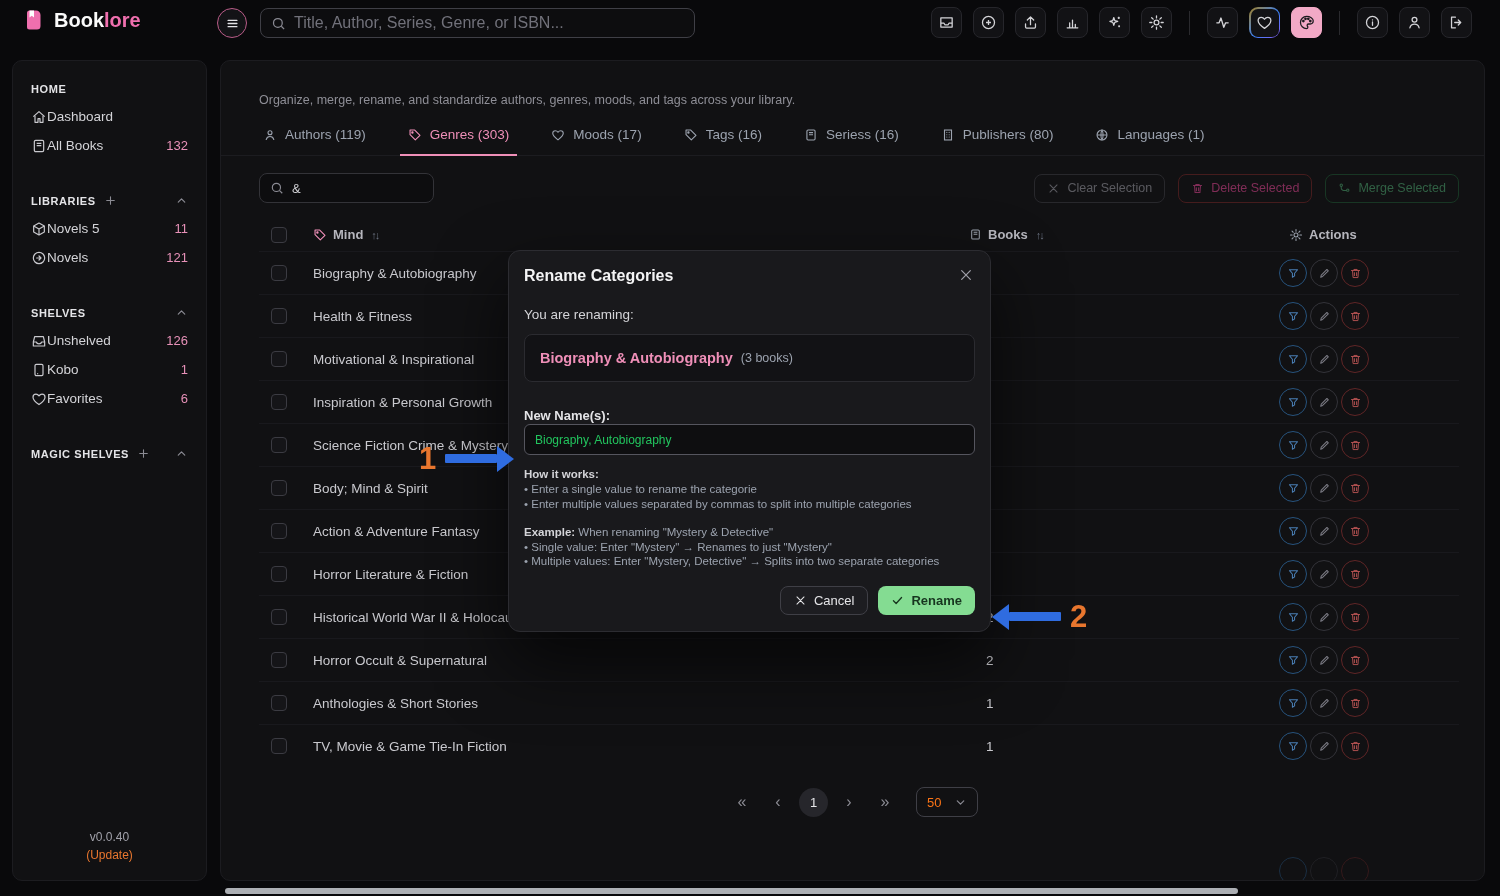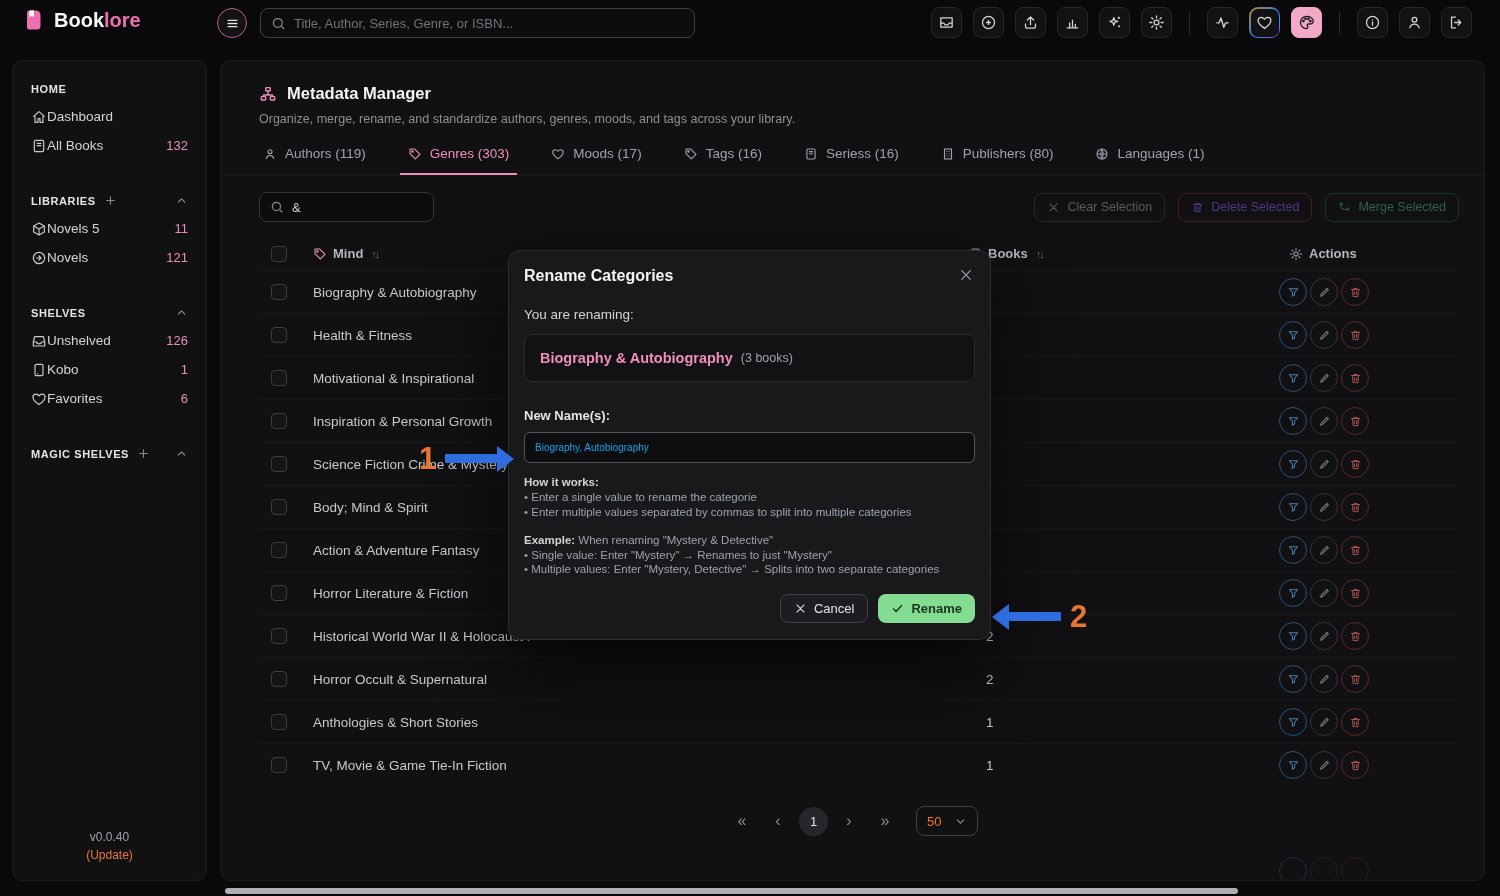--- a/index.html
+++ b/index.html
@@ -5,21 +5,21 @@
 *{margin:0;padding:0;box-sizing:border-box}
 html,body{width:1500px;height:896px}
 body{background:#09090b;font-family:"Liberation Sans","DejaVu Sans",sans-serif;position:relative;overflow:hidden;color:#d4d4d8}
 svg{display:block}
 
 .topbar{position:absolute;left:0;top:0;width:1500px;height:46px;background:#09090b}
 .brand{position:absolute;left:22px;top:8px;display:flex;align-items:center;gap:8px;font-size:20px;font-weight:bold}
 .brand .p1{color:#fafafa}.brand .p2{color:#ef6fae}
 .hamburger{position:absolute;left:217px;top:8px;width:30px;height:30px;border-radius:50%;border:1.5px solid #b95c88;background:#131316;display:flex;align-items:center;justify-content:center;color:#e4e4e7;cursor:pointer}
 .searchbox{position:absolute;left:260px;top:8px;width:435px;height:30px;background:#0d0d0f;border:1px solid #3f3f46;border-radius:8px;display:flex;align-items:center;padding:0 10px;gap:8px;color:#8a8a93}
-.searchbox input{flex:1;background:none;border:none;outline:none;color:#ec4899;font-size:13px;font-family:inherit}
+.searchbox input{flex:1;background:none;border:none;outline:none;color:#ec4899;font-size:16px;font-family:inherit}
 .searchbox input::placeholder{color:#71717a}
 .tb-icons{position:absolute;left:931px;top:7px;display:flex;align-items:center;gap:11px}
 .icon-btn{width:31px;height:31px;border-radius:8px;border:1px solid #26262b;background:#121215;display:flex;align-items:center;justify-content:center;color:#d4d4d8;cursor:pointer}
 .tb-divider{width:1px;height:24px;background:#2a2a2e;margin:0 6px}
 .grad-wrap{padding:1.5px;border-radius:9px;background:linear-gradient(135deg,#a8821f,#3b82f6 55%,#8b5cf6)}
 .grad-wrap .icon-btn{border:none;width:28px;height:28px;border-radius:7px}
 .icon-btn.active-pink{background:#f2a9c6;border-color:#f2a9c6;color:#1b1b1e}
 
 .sidebar{position:absolute;left:12px;top:60px;width:195px;height:821px;background:#111113;border:1px solid #1c1c20;border-radius:10px;padding-top:14px}
 .side-label{display:flex;align-items:center;gap:8px;padding:0 18px;margin:8px 0 7px;font-size:11px;font-weight:bold;letter-spacing:.6px;color:#e4e4e7}
@@ -41,21 +41,21 @@
 .tabs{display:flex;gap:34px;padding:0 38px;margin-top:20px;border-bottom:1px solid #1c1c20}
 .tab{display:flex;align-items:center;gap:8px;font-size:13.5px;color:#9ca3af;padding:0 4px 13px;position:relative;cursor:pointer}
 .tab.active{color:#ef8fb8}
 .tab.active::after{content:"";position:absolute;left:-4px;right:-4px;bottom:-1px;height:2px;background:#ef8fb8}
 .controls{display:flex;align-items:center;margin:17px 25px 0 38px}
 .filterbox{width:175px;height:30px;background:#0d0d0f;border:1px solid #333338;border-radius:8px;display:flex;align-items:center;padding:0 10px;gap:8px;color:#8a8a93}
 .filterbox input{flex:1;width:100%;background:none;border:none;outline:none;color:#d4d4d8;font-size:13px;font-family:inherit}
 .ctl-btns{margin-left:auto;display:flex;gap:13px}
 .ctl-btn{height:29px;padding:0 12px;border-radius:8px;border:1px solid;display:flex;align-items:center;gap:7px;font-size:12.5px;opacity:.5;background:transparent;cursor:default}
 .ctl-clear{border-color:#3f3f46;color:#a1a1aa}
-.ctl-del{border-color:#7a2727;color:#8b5cf6}
+.ctl-del{border-color:#7a2727;color:#ec4899}
 .ctl-merge{border-color:#1f5c35;color:#4fae74}
 
 .tbl{margin:15px 25px 0 38px}
 .thead,.trow{display:grid;grid-template-columns:54px 656px 310px 1fr;align-items:center}
 .thead{height:33px;font-size:13px;color:#b6b6bd;font-weight:bold}
 .hcell{display:flex;align-items:center;gap:6px}
 .hcell .sort{color:#6b7280;font-size:11px;font-weight:normal;letter-spacing:-2px;margin-left:2px}
 .hcell .tagic{color:#ef8fb8;display:flex}
 .hcell .ic{color:#9ca3af;display:flex}
 .books-cell{padding-left:17px}
@@ -75,21 +75,21 @@
 .pg-size .chev{color:#8b8b93}
 
 .modal{position:absolute;left:508px;top:250px;width:483px;background:#19191c;border:1px solid #2c2c31;border-radius:12px;padding:16px 15px;box-shadow:0 30px 70px rgba(0,0,0,.65);z-index:40}
 .modal-title{font-size:16px;font-weight:bold;color:#f4f4f5}
 .modal-close{position:absolute;right:16px;top:16px;color:#a1a1aa;cursor:pointer}
 .renaming{margin-top:22px;font-size:13.5px;color:#d4d4d8}
 .target-box{margin-top:12px;height:48px;border:1px solid #2b2b30;background:#121215;border-radius:8px;display:flex;align-items:center;padding:0 15px;gap:8px}
 .target-name{color:#ef8fb8;font-weight:bold;font-size:14.5px}
 .target-books{color:#9ca3af;font-size:12.5px}
 .nn-label{margin-top:26px;font-size:13px;font-weight:bold;color:#e4e4e7}
-.nn-input{margin-top:9px;width:100%;height:31px;background:#0e0e10;border:1px solid #55555e;border-radius:6px;color:#0ea5e9;font-size:10px;padding:0 10px;font-family:inherit;outline:none}
+.nn-input{margin-top:1px;width:100%;height:31px;background:#0e0e10;border:1px solid #55555e;border-radius:6px;color:#22c55e;font-size:12px;padding:0 10px;font-family:inherit;outline:none}
 .help{margin-top:13px}
 .help-title{font-size:11.5px;font-weight:bold;color:#d4d4d8;margin-bottom:2px}
 .help-line{font-size:11.5px;color:#9ca3af;line-height:14.5px}
 .example{margin-top:14px}
 .ex-head{font-size:11.5px;color:#9ca3af;line-height:14.5px}
 .ex-head b{color:#d4d4d8}
 .modal-btns{margin-top:17px;display:flex;justify-content:flex-end;gap:10px}
 .btn{height:29px;padding:0 13px;border-radius:8px;display:flex;align-items:center;gap:7px;font-size:13px;cursor:pointer;border:none;font-family:inherit}
 .btn-cancel{border:1px solid #3f3f46;background:#1d1d21;color:#e4e4e7}
 .btn-rename{background:#84dc92;color:#17351f;font-weight:bold}
@@ -347,31 +347,20 @@
   </div>
 
   <div class="version">
     <div class="v">v0.0.40</div>
     <div class="u">(Update)</div>
   </div>
 </div>
 
 <div class="main">
   <div class="mm-head">
-    <div class="mm-title">
-      <span class="ic">
-          <svg width="18" height="18" viewBox="0 0 24 24" fill="none" stroke="currentColor" stroke-width="1.8" stroke-linejoin="round">
-            <rect x="9" y="3.5" width="6" height="4.5" rx="1"></rect>
-            <rect x="3" y="15.5" width="6" height="4.5" rx="1"></rect>
-            <rect x="15" y="15.5" width="6" height="4.5" rx="1"></rect>
-            <path d="M12 8v3.5M6 15.5v-2.2h12v2.2M12 11.5v1.8"></path>
-          </svg>
-        </span>
-      <span>Metadata Manager</span>
-    </div>
     <div class="mm-sub">Organize, merge, rename, and standardize authors, genres, moods, and tags across your library.</div>
   </div>
 
   <div class="tabs">
     <div class="tab">
         <span>
           <svg width="14" height="14" viewBox="0 0 24 24" fill="none" stroke="currentColor" stroke-width="1.9" stroke-linecap="round">
             <circle cx="12" cy="8" r="3.4"></circle>
             <path d="M5.5 19.8c.9-3.6 3.4-5.2 6.5-5.2s5.6 1.6 6.5 5.2"></path>
           </svg>

